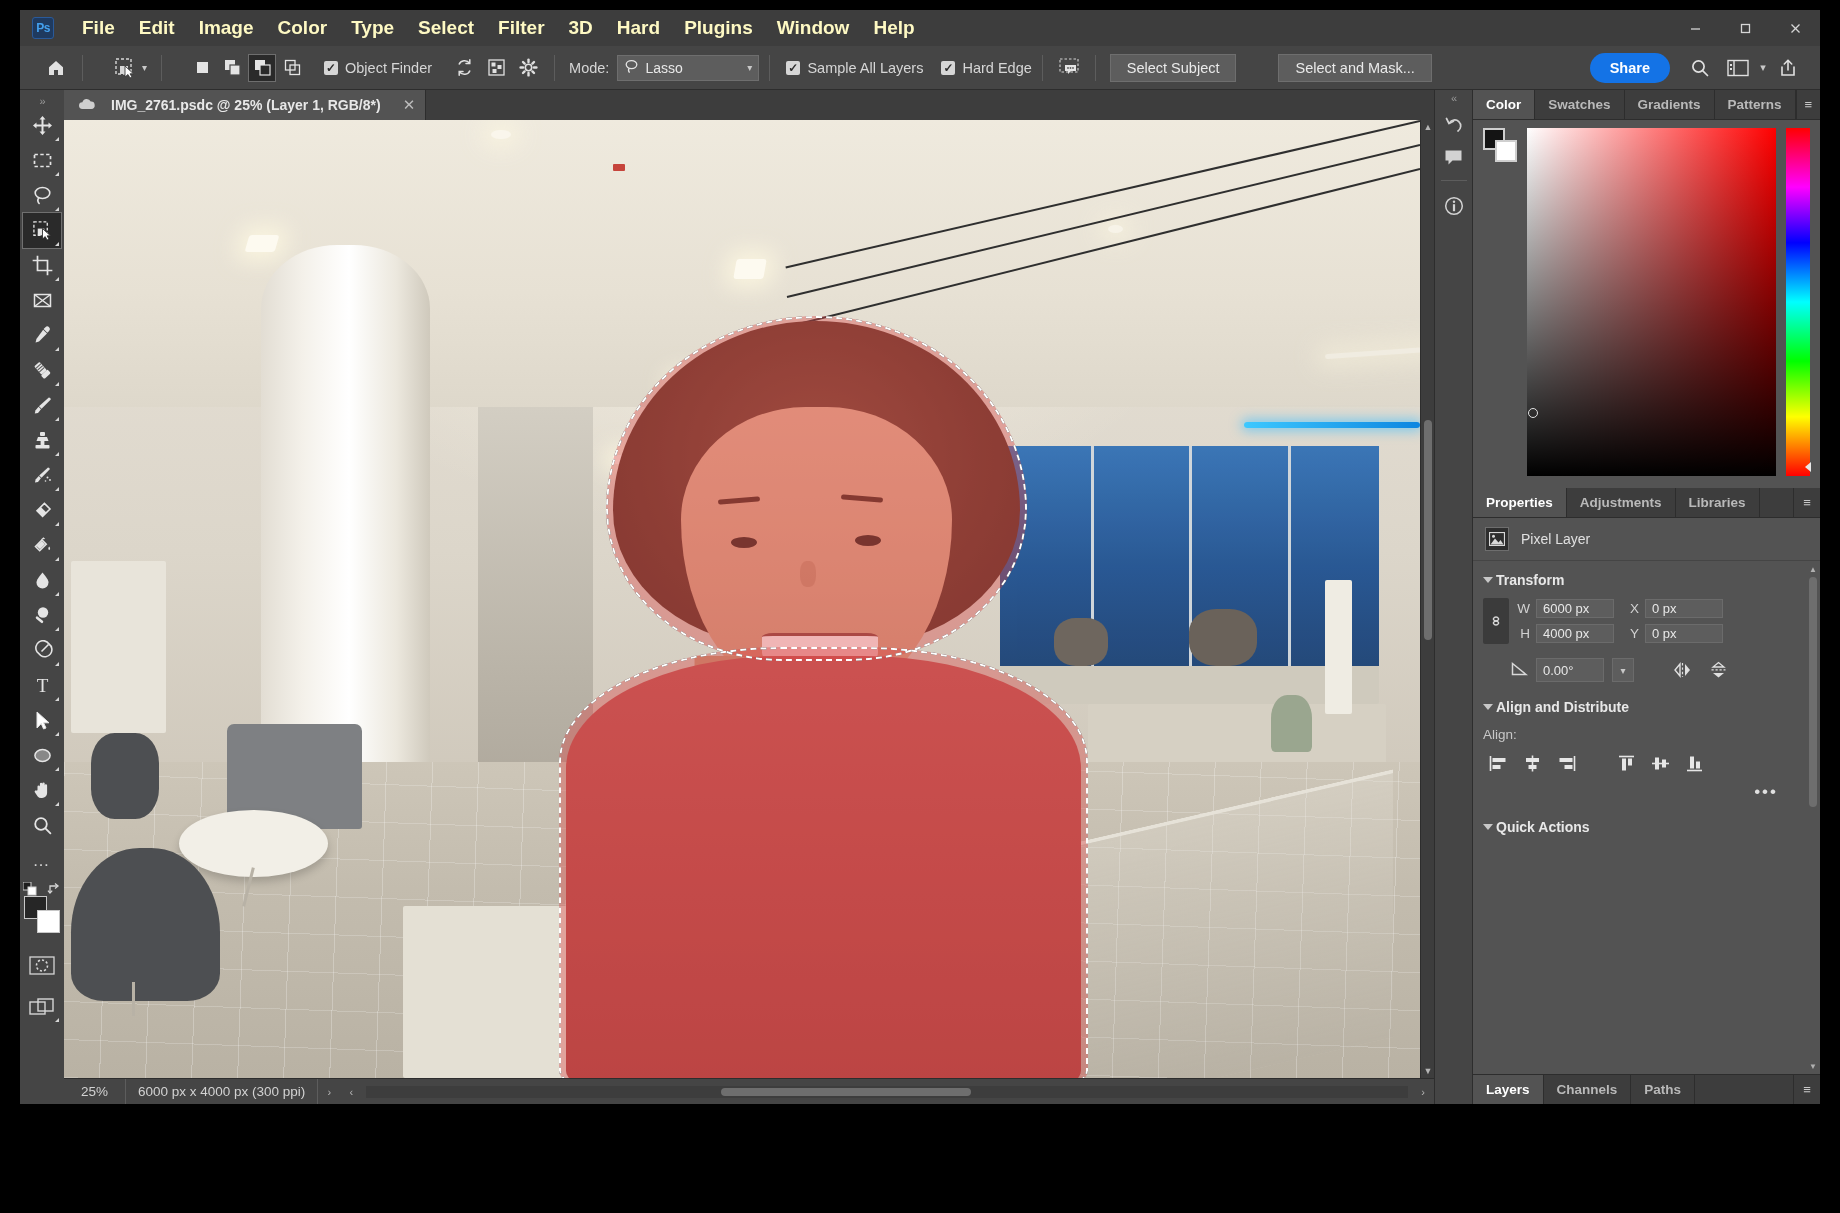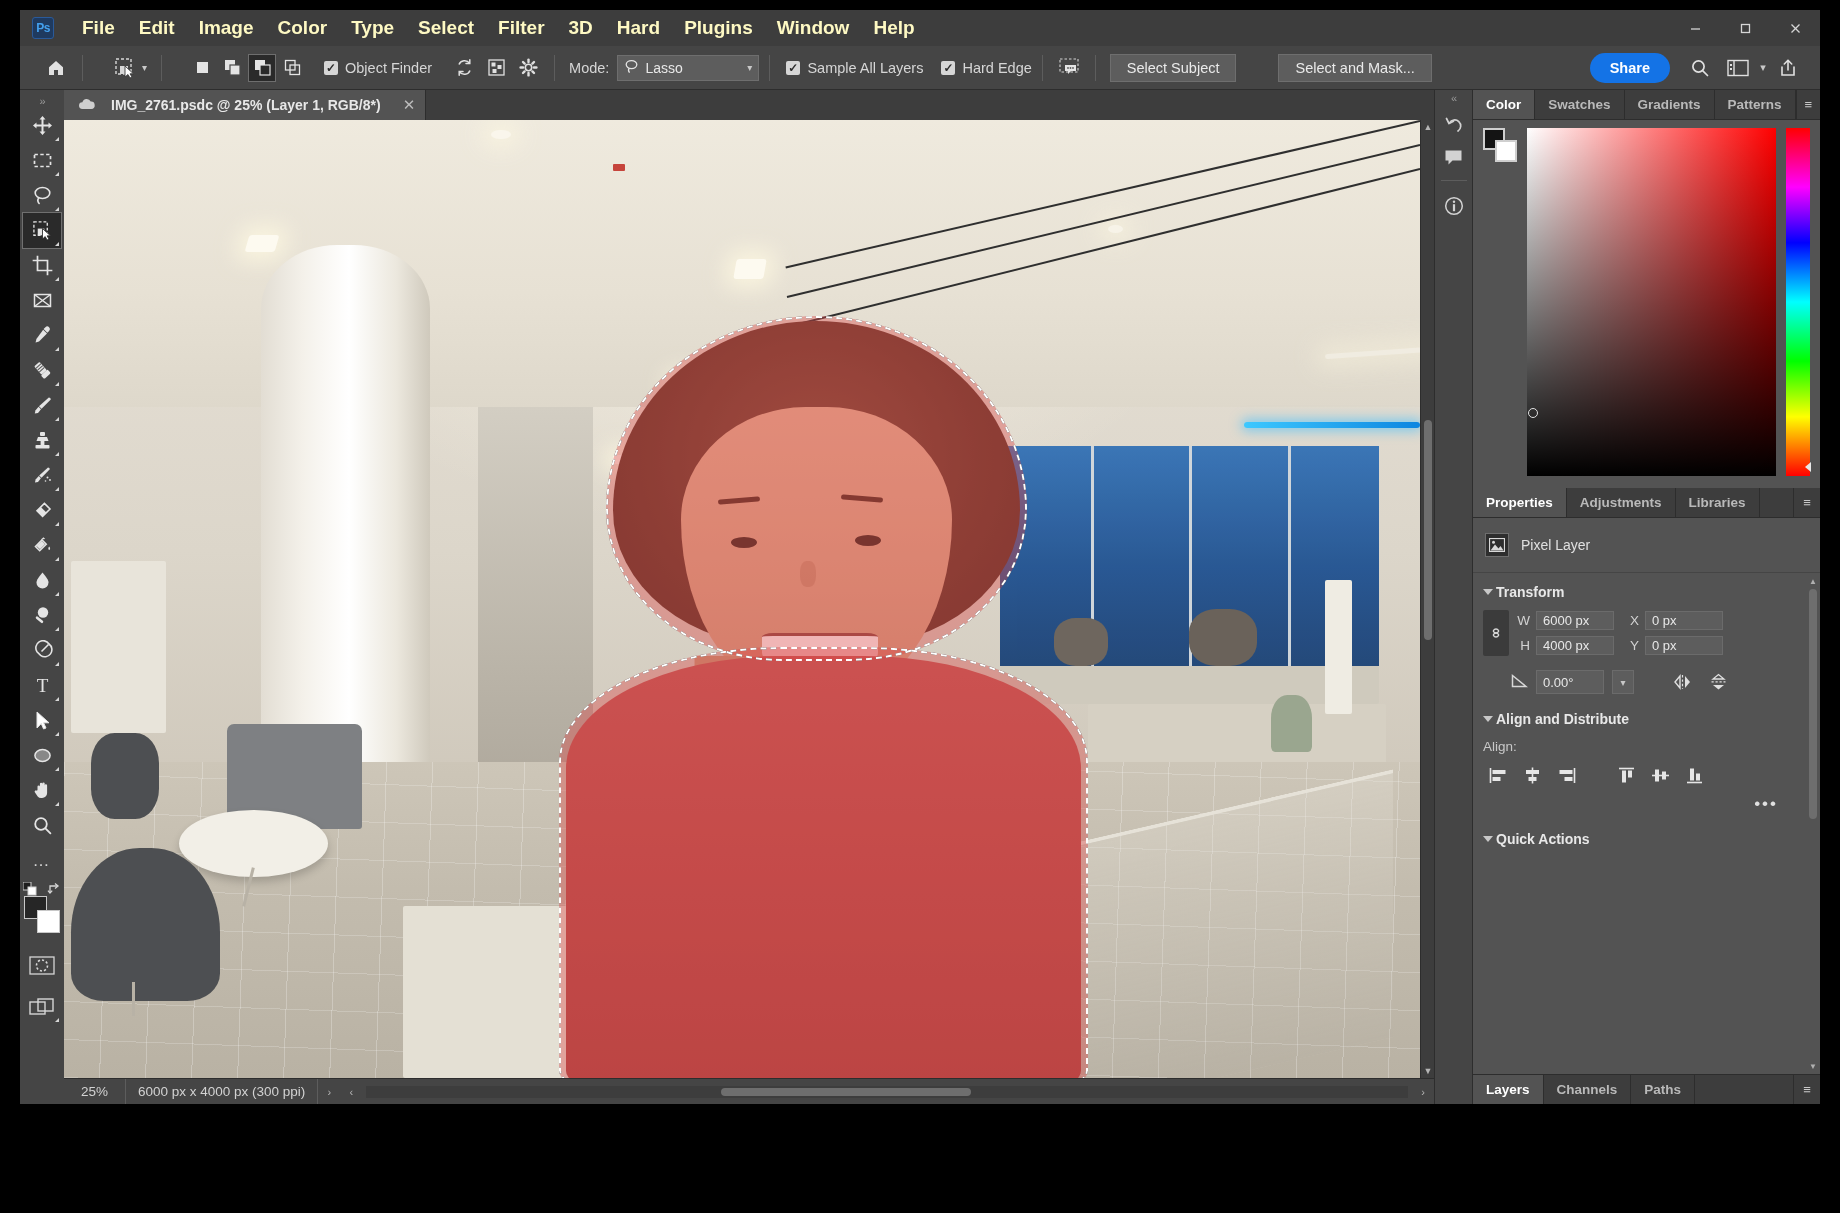--- a/index.html
+++ b/index.html
@@ -381,21 +381,21 @@
   .hue-marker {
     position: absolute; right: -1px; width: 0; height: 0;
     border-top: 5px solid transparent; border-bottom: 5px solid transparent;
     border-right: 6px solid #e8e8e8;
   }
 
   
   .propspanel { background: #535353; flex: 1 1 auto; display: flex; flex-direction: column;
     min-height: 0; position: relative; }
   .prop-header {
-    display: flex; align-items: center; gap: 12px; padding: 15px 12px;
+    display: flex; align-items: center; gap: 12px; padding: 9px 12px;
     border-bottom: 1px solid #454545;
   }
   .prop-thumb {
     width: 24px; height: 24px; background: #2e2e2e; border: 1px solid #6e6e6e;
     display: flex; align-items: center; justify-content: center; color:#d8d8d8;
   }
   .prop-title { color: #e0e0e0; font-size: 14px; }
   .prop-body { flex: 1 1 auto; overflow: hidden; padding-right: 14px; position: relative;}
   .sect-head {
     display: flex; align-items: center; gap: 3px;

